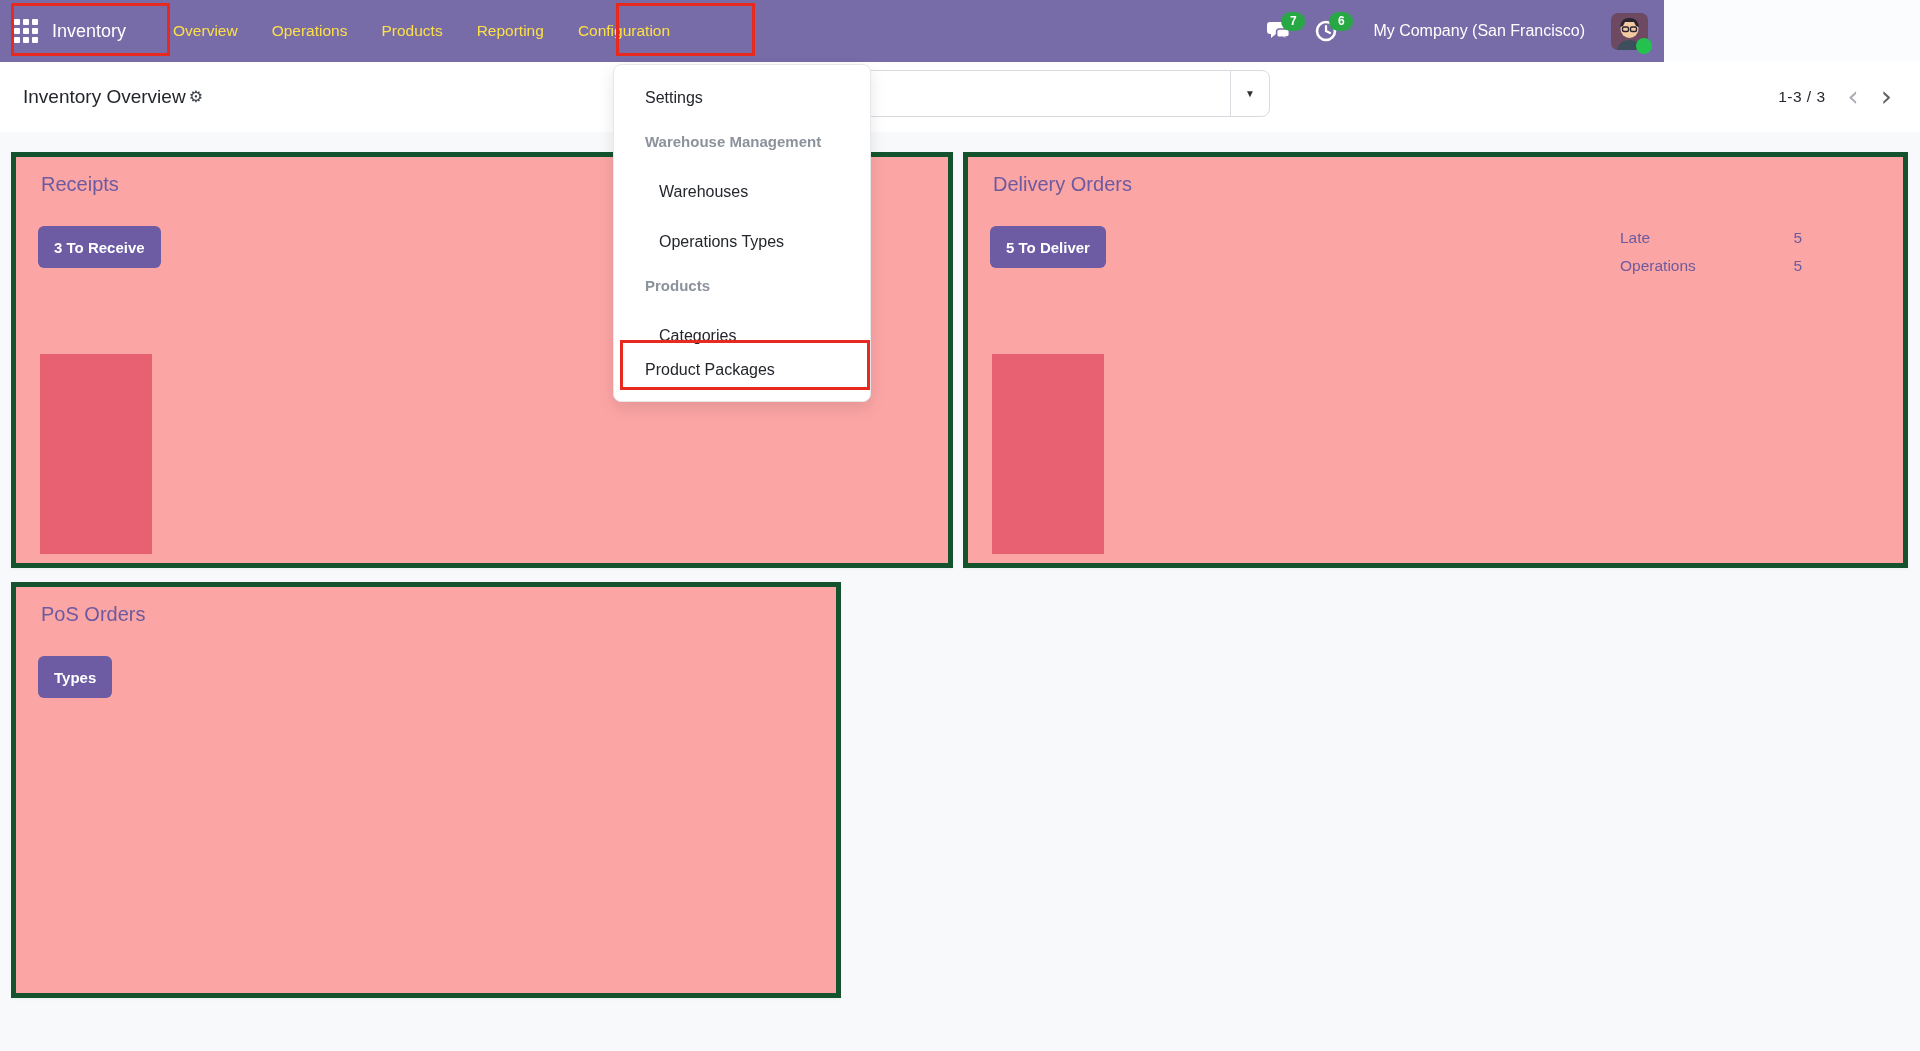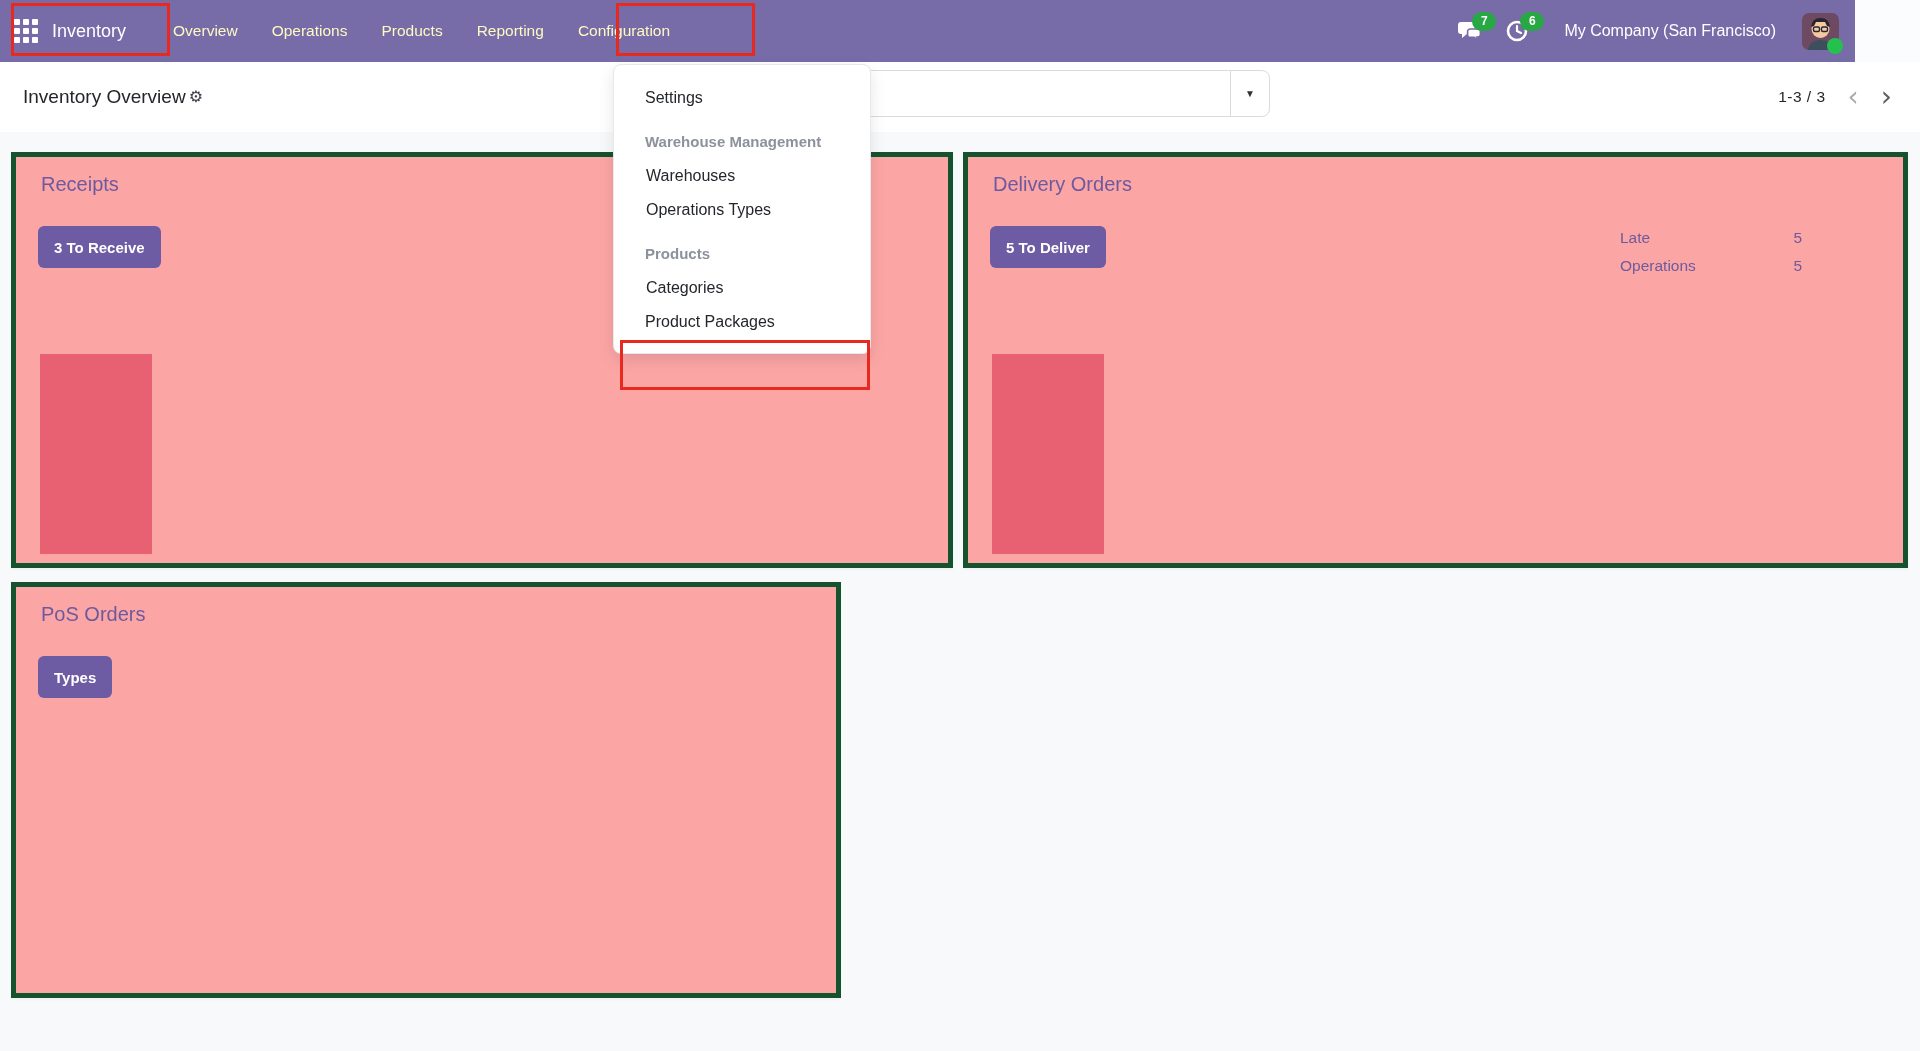--- a/index.html
+++ b/index.html
@@ -7,35 +7,35 @@
   body {
     font-family: "Liberation Sans", sans-serif;
     background: #fbfcfd;
     position: relative;
     overflow: hidden;
   }
   .page { position: relative; width: 1920px; height: 1051px; }
 
   
   .navbar {
-    position: absolute; top: 0; left: 0; width: 1855px; height: 62px;
+    position: absolute; top: 0; left: 0; width: 1664px; height: 62px;
     background: #776BA8; color: #fff;
     display: flex; align-items: center; z-index: 40; justify-content: space-between;
   }
   .apps-btn {
     width: 52px; height: 62px; display: flex; align-items: center; justify-content: center;
     background: transparent; border: none; cursor: pointer;
   }
   .grid-icon { display: grid; grid-template-columns: repeat(3, 6px); grid-template-rows: repeat(3, 6px); gap: 3px; }
   .grid-icon i { background: #fff; border-radius: 1px; }
   .brand { font-size: 18px; font-weight: 500; padding-right: 16px; white-space: nowrap; cursor: pointer; }
   .nav-items { display: flex; align-items: center; height: 62px; margin-left: 14px; }
   .nav-item {
     padding: 0 17px; height: 62px; display: flex; align-items: center;
-    font-size: 15.5px; color: #fef9c3; background: transparent; border: none; cursor: pointer;
+    font-size: 15.5px; color: #fde047; background: transparent; border: none; cursor: pointer;
     font-family: "Liberation Sans", sans-serif;
   }
   .systray { margin-left: auto; display: flex; align-items: center; gap: 20px; padding-right: 16px; }
   .tray-icon-wrap { position: relative; width: 28px; height: 30px; cursor: pointer; }
   .badge {
     position: absolute; top: -4px; right: -12px; min-width: 24px; height: 19px;
     background: #28A745; color: #fff; border-radius: 10px;
     font-size: 12px; font-weight: 700; line-height: 19px; text-align: center; padding: 0 6px;
   }
   .company-name { font-size: 16px; white-space: nowrap; cursor: pointer; margin-left: 12px; }
@@ -84,21 +84,21 @@
     position: absolute; left: 613px; top: 64px; width: 258px;
     background: #fff; border: 1px solid #e6e8ec; border-radius: 8px;
     box-shadow: 0 6px 16px rgba(0,0,0,0.10);
     padding: 16px 0 14px 0; z-index: 50;
   }
   .menu-item {
     display: block; width: 100%; text-align: left; background: none; border: none; cursor: pointer;
     font-size: 16px; color: #23262b; line-height: 34px; padding-left: 31px;
     font-family: "Liberation Sans", sans-serif; white-space: nowrap;
   }
-  .menu-item.indent { padding-left: 32px; }
+  .menu-item.indent { padding-left: 45px; margin-top: 16px; }
   .menu-header {
     font-size: 15px; font-weight: 600; color: #8c929c;
     line-height: 34px; margin-top: 10px; padding-left: 31px; white-space: nowrap;
   }
 
   
   .annotation {
     position: absolute; border: 3px solid #E8291F; z-index: 60; pointer-events: none;
   }
   .ann-inventory { left: 11px; top: 3px; width: 159px; height: 53px; }

